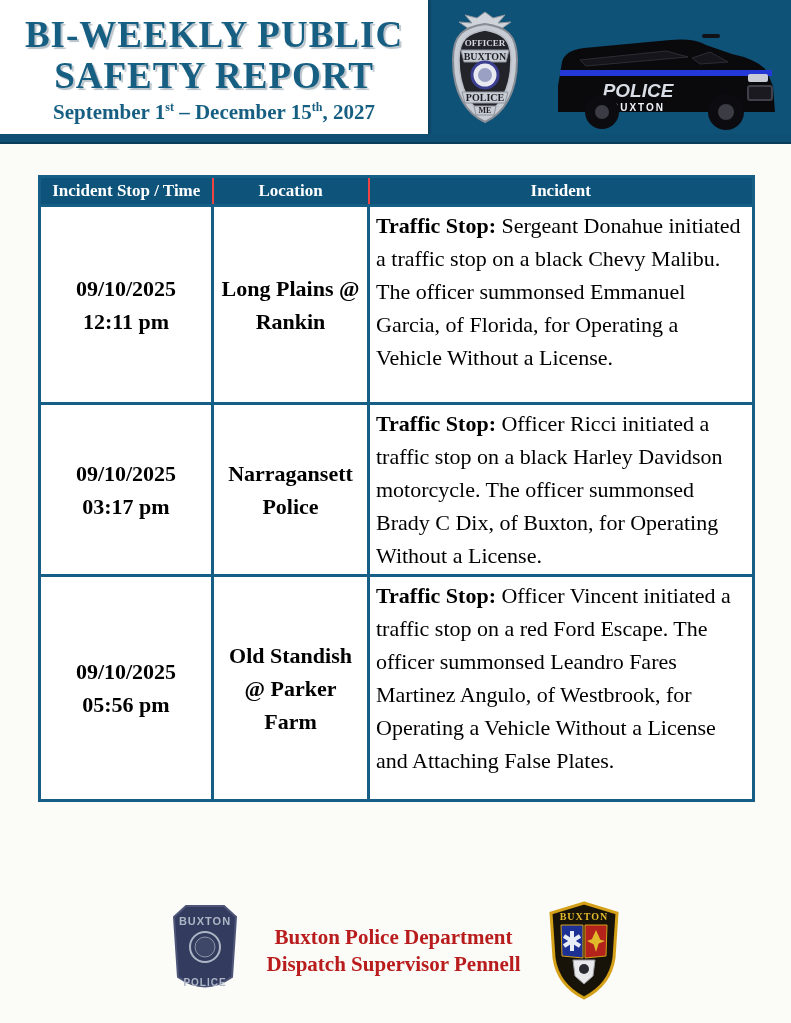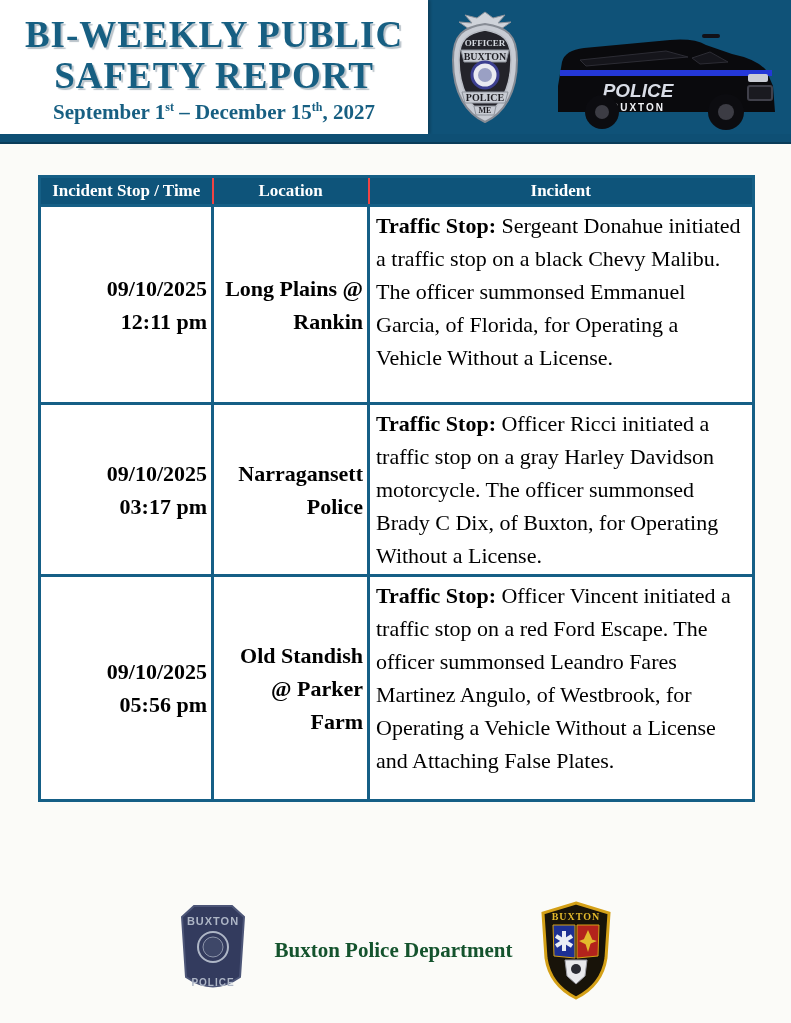--- a/index.html
+++ b/index.html
@@ -62,21 +62,21 @@
     border-left: 2px solid #ef4444;
     text-align: center;
   }
   .incident-table th:first-child { border-left: none; }
   .incident-table td {
     border: 3px solid #155f86;
     font-size: 22px;
     color: #000000;
   }
   td.cell-datetime, td.cell-location {
-    text-align: right; vertical-align: middle;
+    text-align: center; vertical-align: middle;
     font-weight: bold; line-height: 33px;
     padding: 0 4px;
   }
   td.cell-incident {
     vertical-align: top; text-align: left;
     line-height: 33px;
     padding: 2px 4px 2px 6px;
   }
   td.cell-incident .lead { font-weight: bold; }
   tr.row-1 { height: 198px; }
@@ -86,21 +86,21 @@
   
   .footer {
     position: absolute; top: 893px; left: 0;
     width: 791px; height: 115px;
     display: flex; align-items: center; justify-content: center;
     gap: 22px;
   }
   .footer-text { text-align: center; }
   .footer-line {
     font-size: 21px; font-weight: bold;
-    color: #14532d; line-height: 27px;
+    color: #b91c1c; line-height: 27px;
   }
 </style>
 </head>
 <body>
 
 <div class="page">
 
   <div class="header">
     <div class="title-box">
       <div class="title-line">BI-WEEKLY PUBLIC</div>
@@ -163,21 +163,21 @@
         </td>
         <td class="cell-location">Long Plains @ Rankin</td>
         <td class="cell-incident"><span class="lead">Traffic Stop:</span><span> Sergeant Donahue initiated a traffic stop on a black Chevy Malibu. The officer summonsed Emmanuel Garcia, of Florida, for Operating a Vehicle Without a License.</span></td>
       </tr>
       <tr class="row-2">
         <td class="cell-datetime">
           <div>09/10/2025</div>
           <div>03:17 pm</div>
         </td>
         <td class="cell-location">Narragansett Police</td>
-        <td class="cell-incident"><span class="lead">Traffic Stop:</span><span> Officer Ricci initiated a traffic stop on a gray Harley Davidson motorcycle. The officer summonsed Brady C Dix, of Buxton, for Operating Without a License.</span></td>
+        <td class="cell-incident"><span class="lead">Traffic Stop:</span><span> Officer Ricci initiated a traffic stop on a black Harley Davidson motorcycle. The officer summonsed Brady C Dix, of Buxton, for Operating Without a License.</span></td>
       </tr>
       <tr class="row-3">
         <td class="cell-datetime">
           <div>09/10/2025</div>
           <div>05:56 pm</div>
         </td>
         <td class="cell-location">Old Standish @ Parker Farm</td>
         <td class="cell-incident"><span class="lead">Traffic Stop:</span><span> Officer Vincent initiated a traffic stop on a red Ford Escape. The officer summonsed Leandro Fares Martinez Angulo, of Westbrook, for Operating a Vehicle Without a License and Attaching False Plates.</span></td>
       </tr>
     </tbody>
@@ -188,20 +188,21 @@
     <svg width="80" height="102" viewBox="0 0 80 102">
       <path d="M9,17 L21,6 L59,6 L71,17 L67,77 Q40,96 13,77 Z" fill="#333b5e" stroke="#4d5678" stroke-width="2"></path>
       <text x="40" y="25" text-anchor="middle" font-size="11" font-weight="bold" fill="#aeb6c6" letter-spacing="1" font-family="Liberation Sans, sans-serif">BUXTON</text>
       <circle cx="40" cy="47" r="15" fill="none" stroke="#aeb6c6" stroke-width="2"></circle>
       <circle cx="40" cy="47" r="10" fill="#3e4768" stroke="#8e96ab" stroke-width="1"></circle>
       <text x="40" y="86" text-anchor="middle" font-size="10" font-weight="bold" fill="#aeb6c6" letter-spacing="1" font-family="Liberation Sans, sans-serif">POLICE</text>
     </svg>
 
     <div class="footer-text">
       <div class="footer-line">Buxton Police Department</div>
+      <div class="footer-line">Dispatch Supervisor Pennell</div>
     </div>
 
     <svg width="84" height="102" viewBox="0 0 84 102">
       <path d="M42,3 L75,13 L72,58 Q68,85 42,98 Q16,85 12,58 L9,13 Z" fill="#181309" stroke="#d4a017" stroke-width="3"></path>
       <text x="42" y="20" text-anchor="middle" font-size="10" font-weight="bold" fill="#e3b92c" letter-spacing="1" font-family="Liberation Serif, serif">BUXTON</text>
       <polygon points="19,25 41,25 41,58 20,56" fill="#1d3093" stroke="#d4a017" stroke-width="1"></polygon>
       <g stroke="#e9edf5" stroke-width="4">
         <line x1="30" y1="31" x2="30" y2="51"></line>
         <line x1="22" y1="36" x2="38" y2="46"></line>
         <line x1="38" y1="36" x2="22" y2="46"></line>

